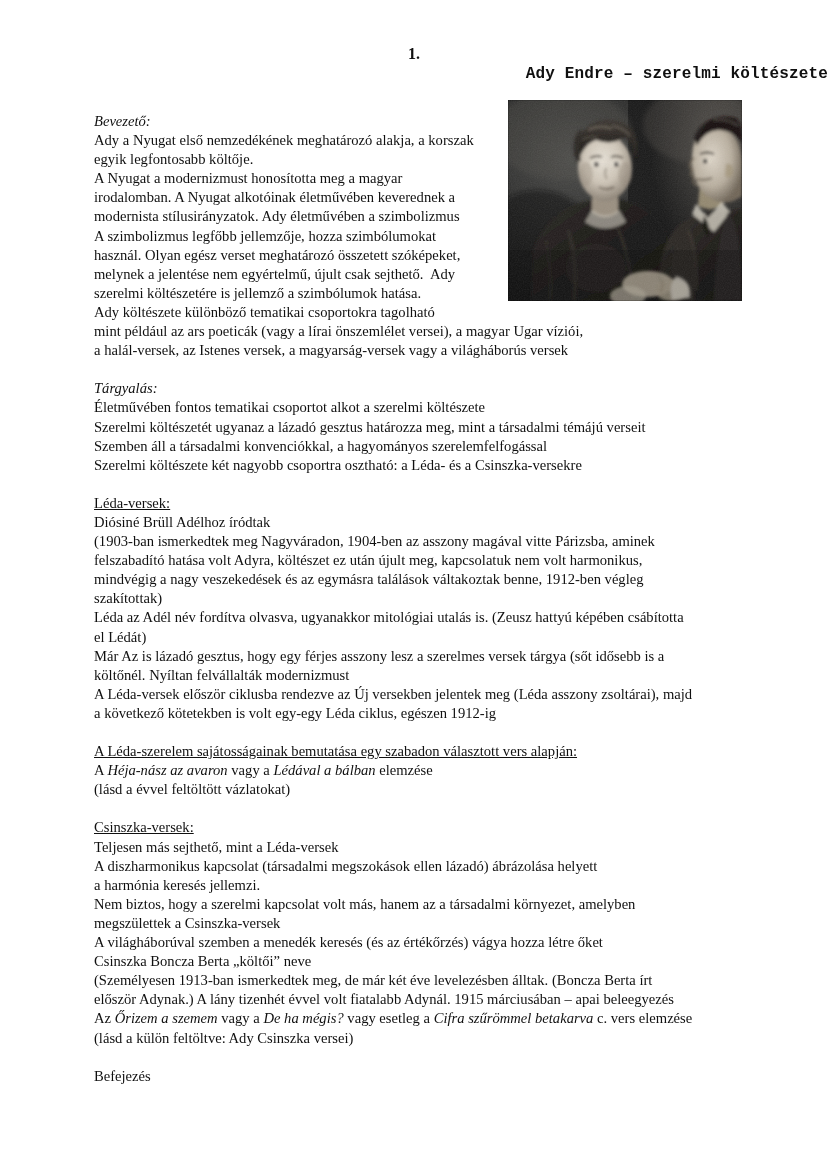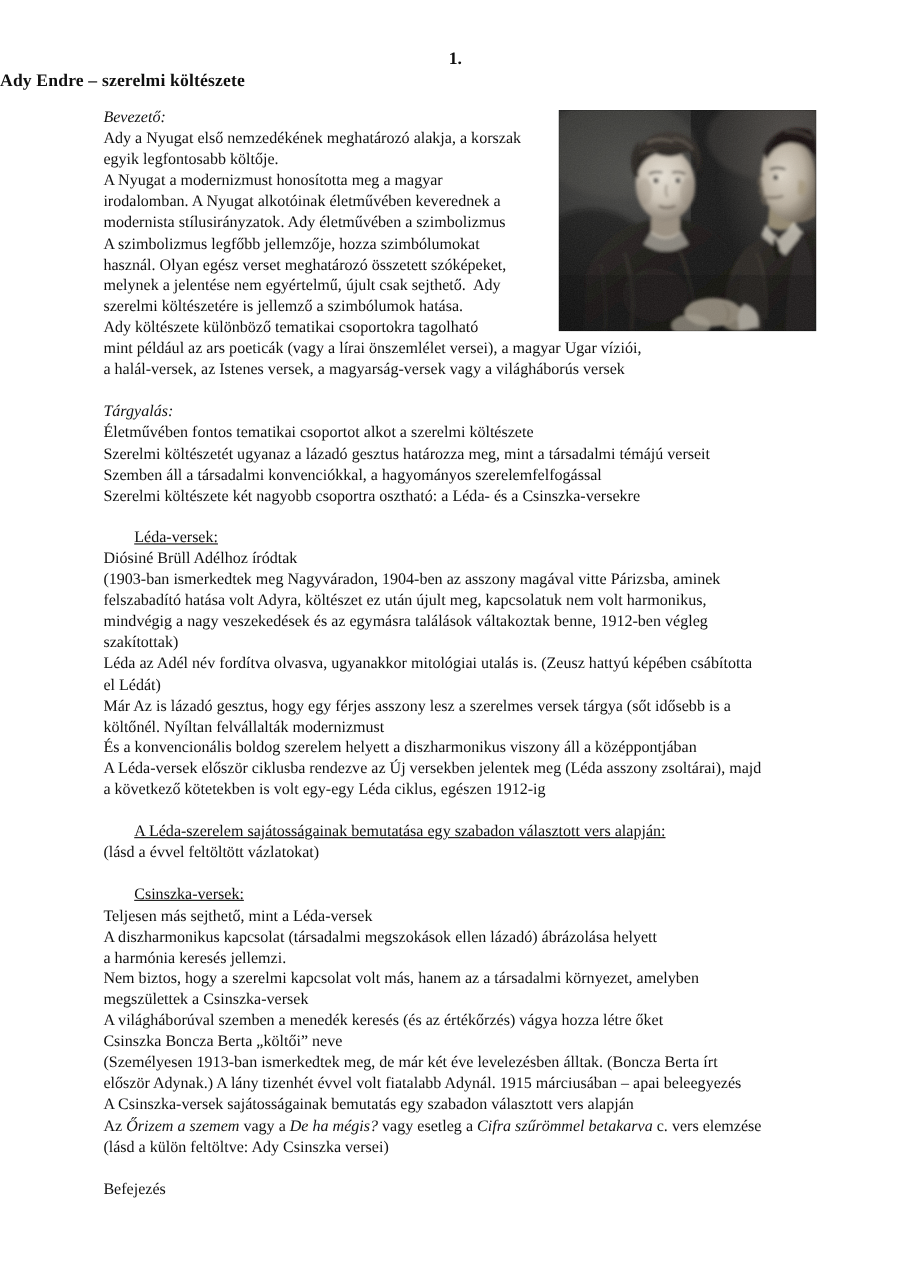--- a/index.html
+++ b/index.html
@@ -33,57 +33,58 @@
     top: 44px;
     text-align: center;
     font-weight: bold;
     font-size: 16px;
     line-height: 19px;
   }
   .doc-title {
     position: absolute;
     left: 0; right: 0;
     top: 64px;
-    text-align: left;
+    text-align: right;
     font-weight: bold;
     font-size: 16px;
     line-height: 20px;
     letter-spacing: 0.15px;
+    font-family: Liberation Mono, monospace;
   }
 
   
   .photo-frame {
     position: absolute;
     left: 508px;
     top: 100px;
     width: 234px;
     height: 201px;
     overflow: hidden;
     background: #1b1b1b;
   }
   .photo-frame svg { display: block; width: 100%; height: 100%; }
 
   
   .body-text {
     position: absolute;
     left: 94px;
-    top: 98px;
+    top: 112px;
     width: 648px;
     font-size: 14.6px;
     line-height: 19.1px;
   }
   .narrow { width: 412px; }
 
   .block { margin: 0; padding: 0; }
   .line { white-space: pre-wrap; }
   .it { font-style: italic; }
   .gap { height: 19.1px; }
 
   .sec-label { font-style: italic; }
-  .sec-underline { text-decoration: underline; margin-left: 28px; }
+  .sec-underline { text-decoration: underline; }
 </style>
 </head>
 <body>
 
 <div class="page">
 
   <div class="doc-number">1.</div>
   <div class="doc-title">Ady Endre – szerelmi költészete</div>
 
   <div class="photo-frame">
@@ -265,46 +266,45 @@
       <div class="line sec-underline">Léda-versek:</div>
       <div class="line">Diósiné Brüll Adélhoz íródtak</div>
       <div class="line">(1903-ban ismerkedtek meg Nagyváradon, 1904-ben az asszony magával vitte Párizsba, aminek</div>
       <div class="line">felszabadító hatása volt Adyra, költészet ez után újult meg, kapcsolatuk nem volt harmonikus,</div>
       <div class="line">mindvégig a nagy veszekedések és az egymásra találások váltakoztak benne, 1912-ben végleg</div>
       <div class="line">szakítottak)</div>
       <div class="line">Léda az Adél név fordítva olvasva, ugyanakkor mitológiai utalás is. (Zeusz hattyú képében csábította</div>
       <div class="line">el Lédát)</div>
       <div class="line">Már Az is lázadó gesztus, hogy egy férjes asszony lesz a szerelmes versek tárgya (sőt idősebb is a</div>
       <div class="line">költőnél. Nyíltan felvállalták modernizmust</div>
-      <div class="line">És a konvencionális boldog szerelem helyett a diszharmonikus viszony áll a középpontjában</div>
       <div class="line">A Léda-versek először ciklusba rendezve az Új versekben jelentek meg (Léda asszony zsoltárai), majd</div>
       <div class="line">a következő kötetekben is volt egy-egy Léda ciklus, egészen 1912-ig</div>
     </div>
 
     <div class="gap"></div>
 
     <div class="block">
       <div class="line sec-underline">A Léda-szerelem sajátosságainak bemutatása egy szabadon választott vers alapján:</div>
+      <div class="line"><span>A </span><span class="it">Héja-nász az avaron</span><span> vagy a </span><span class="it">Lédával a bálban</span><span> elemzése</span></div>
       <div class="line">(lásd a évvel feltöltött vázlatokat)</div>
     </div>
 
     <div class="gap"></div>
 
     <div class="block">
       <div class="line sec-underline">Csinszka-versek:</div>
       <div class="line">Teljesen más sejthető, mint a Léda-versek</div>
       <div class="line">A diszharmonikus kapcsolat (társadalmi megszokások ellen lázadó) ábrázolása helyett</div>
       <div class="line">a harmónia keresés jellemzi.</div>
       <div class="line">Nem biztos, hogy a szerelmi kapcsolat volt más, hanem az a társadalmi környezet, amelyben</div>
       <div class="line">megszülettek a Csinszka-versek</div>
       <div class="line">A világháborúval szemben a menedék keresés (és az értékőrzés) vágya hozza létre őket</div>
       <div class="line">Csinszka Boncza Berta „költői” neve</div>
       <div class="line">(Személyesen 1913-ban ismerkedtek meg, de már két éve levelezésben álltak. (Boncza Berta írt</div>
       <div class="line">először Adynak.) A lány tizenhét évvel volt fiatalabb Adynál. 1915 márciusában – apai beleegyezés</div>
-      <div class="line">A Csinszka-versek sajátosságainak bemutatás egy szabadon választott vers alapján</div>
       <div class="line"><span>Az </span><span class="it">Őrizem a szemem</span><span> vagy a </span><span class="it">De ha mégis?</span><span> vagy esetleg a </span><span class="it">Cifra szűrömmel betakarva</span><span> c. vers elemzése</span></div>
       <div class="line">(lásd a külön feltöltve: Ady Csinszka versei)</div>
     </div>
 
     <div class="gap"></div>
 
     <div class="block">
       <div class="line">Befejezés</div>
     </div>
 

